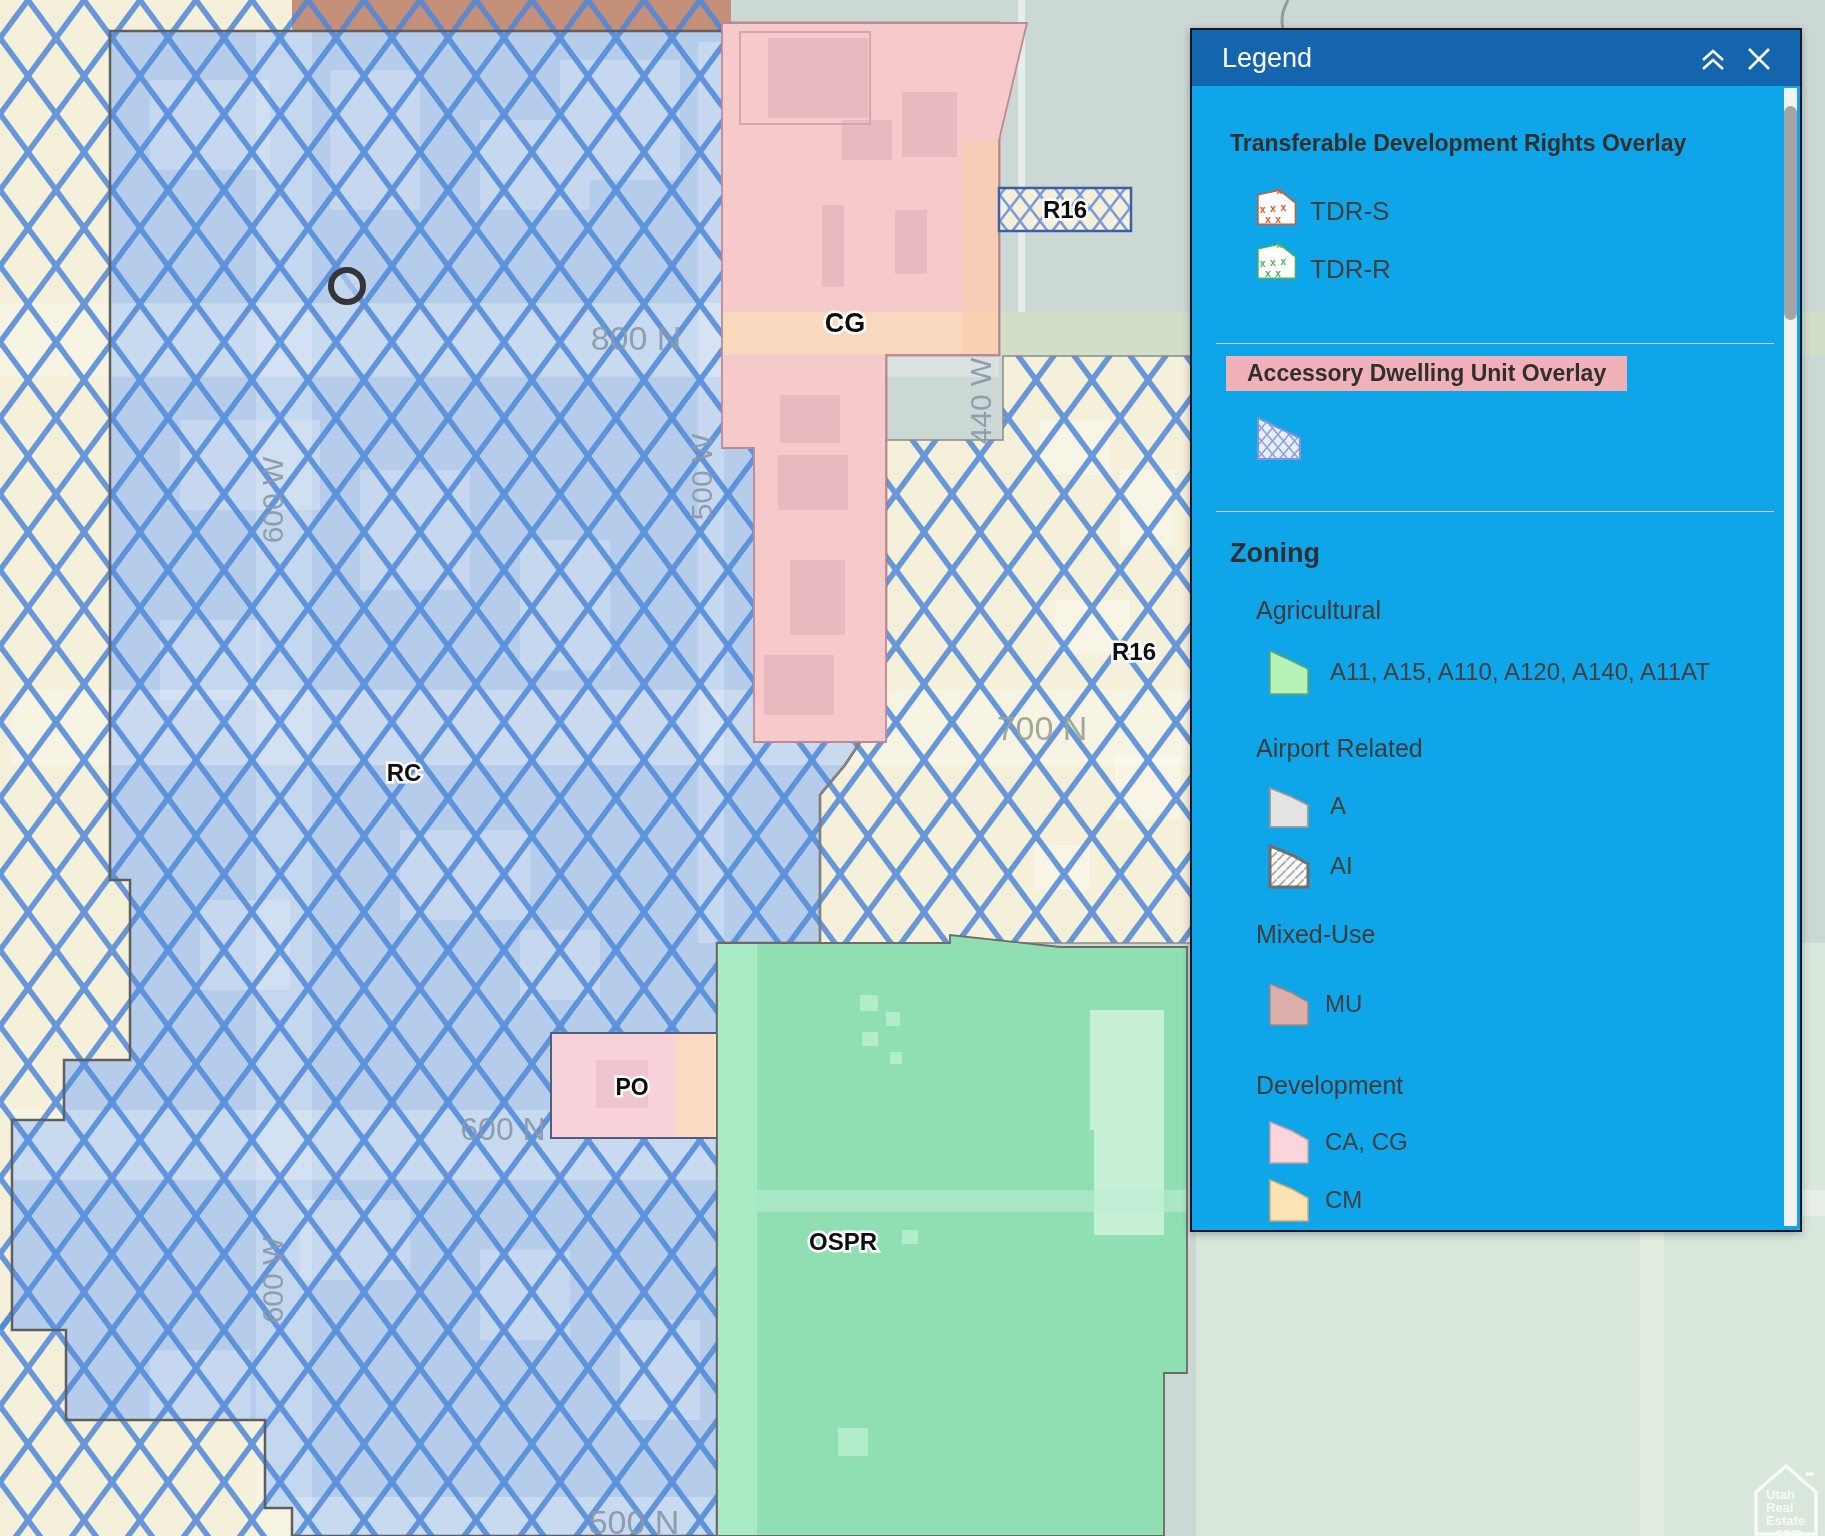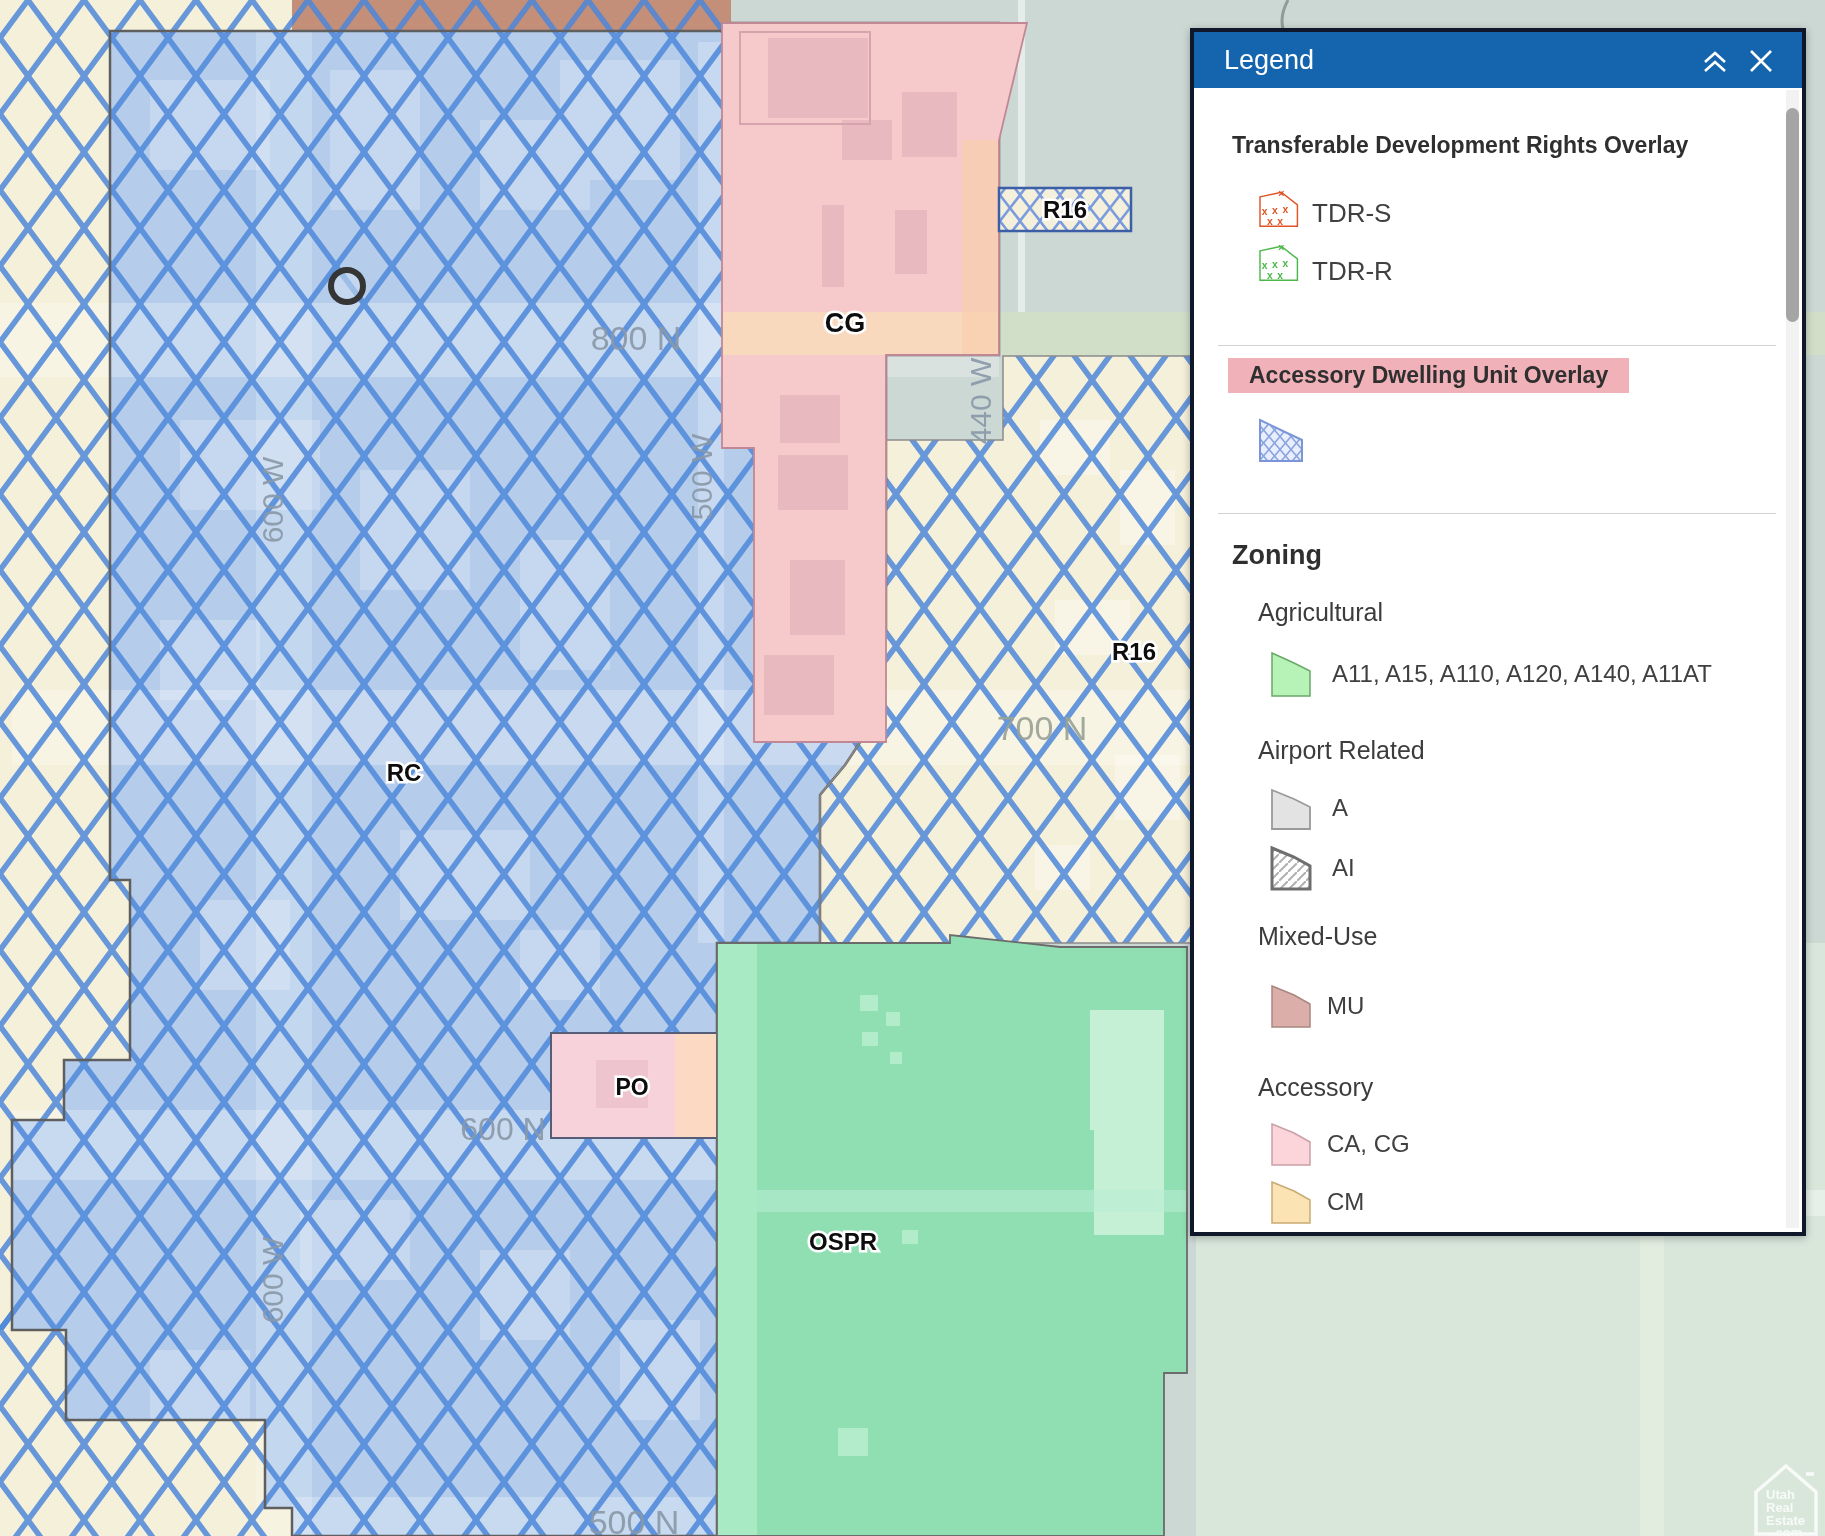--- a/index.html
+++ b/index.html
@@ -1,21 +1,21 @@
 <!DOCTYPE html>
 <html><head>
 <meta charset="utf-8">
 <style>
   html,body{margin:0;padding:0;background:#ccd8d4;}
   body{width:1825px;height:1536px;position:relative;overflow:hidden;
        font-family:"Liberation Sans",sans-serif;}
   #map-svg{position:absolute;left:0;top:0;}
   
   #legend-panel{position:absolute;left:1190px;top:28px;width:608px;height:1200px;
-    background:#ffffff;border:4px solid #0f172a;box-shadow:0 2px 8px rgba(0,0,0,.28);
+    background:#0ea5e9;border:2px solid #0f172a;box-shadow:0 2px 8px rgba(0,0,0,.28);
     overflow:hidden;}
   #legend-header{position:absolute;left:0;top:0;right:0;height:56px;background:#1565ae;
     display:flex;align-items:center;}
   #legend-title{color:#fff;font-size:27px;margin-left:30px;font-weight:400;}
   .hdr-btn{position:absolute;top:13px;width:34px;height:32px;cursor:pointer;
     display:flex;align-items:center;justify-content:center;}
   #collapse-btn{right:70px;} #close-btn{right:24px;}
   .lg-abs{position:absolute;}
   .lg-h{font-size:23px;font-weight:bold;color:#2f2f2f;white-space:nowrap;}
   .lg-group{font-size:25px;color:#3c3c3c;white-space:nowrap;}
@@ -289,21 +289,21 @@
   <div class="lg-abs lg-item" style="left:138px;top:822px;">AI</div>
 
   <div class="lg-abs lg-group" style="left:64px;top:890px;">Mixed-Use</div>
   <div class="lg-abs" style="left:76px;top:951px;">
     <svg width="42" height="46" viewBox="0 0 42 46">
       <path d="M2,3 L24,12 L40,21 L40,44 L2,44 Z" fill="#dcaeaa" stroke="#a98680" stroke-width="1.5"></path>
     </svg>
   </div>
   <div class="lg-abs lg-item" style="left:133px;top:960px;">MU</div>
 
-  <div class="lg-abs lg-group" style="left:64px;top:1041px;">Accessory</div>
+  <div class="lg-abs lg-group" style="left:64px;top:1041px;">Development</div>
   <div class="lg-abs" style="left:76px;top:1089px;">
     <svg width="42" height="46" viewBox="0 0 42 46">
       <path d="M2,3 L24,12 L40,21 L40,44 L2,44 Z" fill="#fbd5d9" stroke="#c9a0a6" stroke-width="1.5"></path>
     </svg>
   </div>
   <div class="lg-abs lg-item" style="left:133px;top:1098px;">CA, CG</div>
   <div class="lg-abs" style="left:76px;top:1147px;">
     <svg width="42" height="46" viewBox="0 0 42 46">
       <path d="M2,3 L24,12 L40,21 L40,44 L2,44 Z" fill="#fce3b4" stroke="#c9ab74" stroke-width="1.5"></path>
     </svg>

